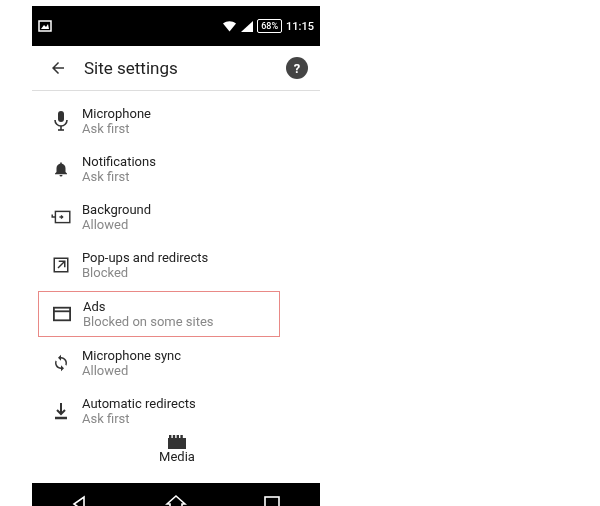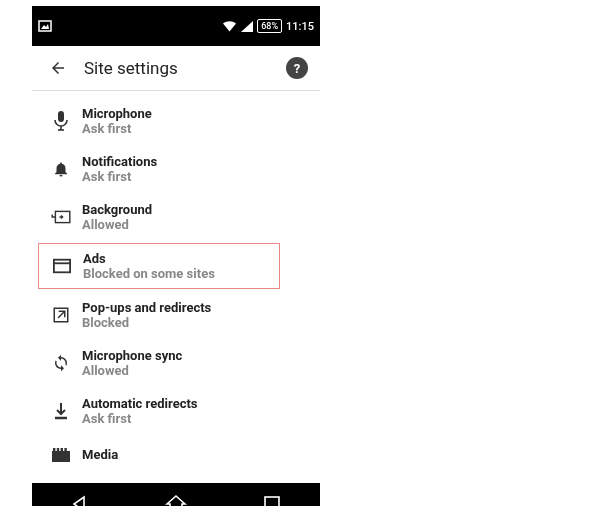--- a/index.html
+++ b/index.html
@@ -6,23 +6,23 @@
   .phone{position:relative;margin:6px 0 0 32px;width:288px;background:#fff;}
   .status-bar{height:40px;background:#000;color:#fff;display:flex;align-items:center;justify-content:space-between;padding:0 6px;font-size:11px;font-weight:500;}
   .status-left,.status-right{display:flex;align-items:center;gap:4px;}
   .status-right .batt-box{border:1px solid #fff;border-radius:2px;padding:0 3px;font-size:9px;line-height:12px;}
   .app-bar{height:44px;display:flex;align-items:center;padding:0 12px;border-bottom:1px solid #ddd;}
   .back-btn{width:28px;display:flex;justify-content:center;align-items:center;}
   .app-title{flex:1;font-size:17px;color:#222;font-weight:400;margin-left:12px;}
   .help-btn{width:22px;height:22px;border-radius:50%;background:#444;color:#fff;display:flex;align-items:center;justify-content:center;font-size:13px;font-weight:700;}
   .list{padding-top:6px;}
   .row{display:flex;align-items:center;height:48px;padding:0 6px 0 8px;}
-  .row.short{height:40px;}
+  .row.short{height:40px;flex-direction:column;}
   .icon-col{width:42px;display:flex;justify-content:center;align-items:center;color:#333;}
-  .text-col{flex:1;display:flex;flex-direction:column;font-weight:bold;}
+  .text-col{flex:1;display:flex;flex-direction:column;}
   .row-title{font-size:13px;color:#222;line-height:16px;}
   .row-sub{font-size:13px;color:#888;line-height:14px;}
   .highlight{border:1px solid #e98986;margin:2px 40px 2px 6px;padding:0 0 0 2px;height:44px;}
   .nav-bar{height:42px;background:#000;display:flex;align-items:center;justify-content:space-around;margin-top:8px;}
   .nav-bar .nav-btn{color:#fff;display:flex;align-items:center;justify-content:center;width:60px;height:28px;}
   svg{display:block;}
 </style>
 </head>
 <body>
 
@@ -102,44 +102,44 @@
             <polyline points="10,10 14,10" fill="none" stroke="#333" stroke-width="1.8"></polyline>
             <polyline points="12,8 14,10 12,12" fill="none" stroke="#333" stroke-width="1.8"></polyline>
           </svg>
       </div>
       <div class="text-col">
         <div class="row-title">Background</div>
         <div class="row-sub">Allowed</div>
       </div>
     </div>
 
-    <div class="row highlight">
-      <div class="icon-col">
-        <svg width="18" height="16" viewBox="0 0 20 16">
-            <rect x="1" y="1" width="18" height="14" fill="none" stroke="#333" stroke-width="2"></rect>
-            <line x1="1" y1="5" x2="19" y2="5" stroke="#333" stroke-width="2"></line>
-          </svg>
-      </div>
-      <div class="text-col">
-        <div class="row-title">Ads</div>
-        <div class="row-sub">Blocked on some sites</div>
-      </div>
-    </div>
-
     <div class="row">
       <div class="icon-col">
         <svg width="18" height="18" viewBox="0 0 24 24">
             <rect x="3" y="3" width="18" height="18" fill="none" stroke="#333" stroke-width="2"></rect>
             <polyline points="9,7 17,7 17,15" fill="none" stroke="#333" stroke-width="2"></polyline>
             <line x1="17" y1="7" x2="8" y2="16" stroke="#333" stroke-width="2"></line>
           </svg>
       </div>
       <div class="text-col">
         <div class="row-title">Pop-ups and redirects</div>
         <div class="row-sub">Blocked</div>
+      </div>
+    </div>
+
+    <div class="row highlight">
+      <div class="icon-col">
+        <svg width="18" height="16" viewBox="0 0 20 16">
+            <rect x="1" y="1" width="18" height="14" fill="none" stroke="#333" stroke-width="2"></rect>
+            <line x1="1" y1="5" x2="19" y2="5" stroke="#333" stroke-width="2"></line>
+          </svg>
+      </div>
+      <div class="text-col">
+        <div class="row-title">Ads</div>
+        <div class="row-sub">Blocked on some sites</div>
       </div>
     </div>
 
     <div class="row">
       <div class="icon-col">
         <svg width="18" height="18" viewBox="0 0 24 24">
             <path d="M12 4V1L8 5l4 4V6a6 6 0 0 1 5.65 8l1.5 1.5A8 8 0 0 0 12 4zm0 14a6 6 0 0 1-5.65-8L4.85 8.5A8 8 0 0 0 12 20v3l4-4-4-4v3z" fill="#333"></path>
           </svg>
       </div>
       <div class="text-col">

